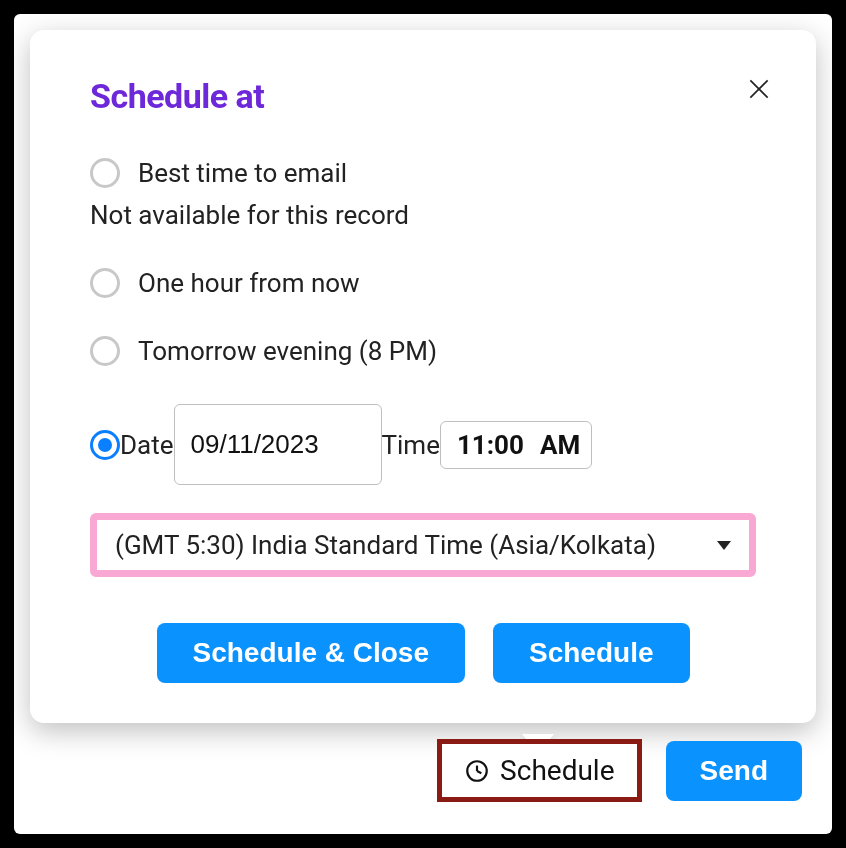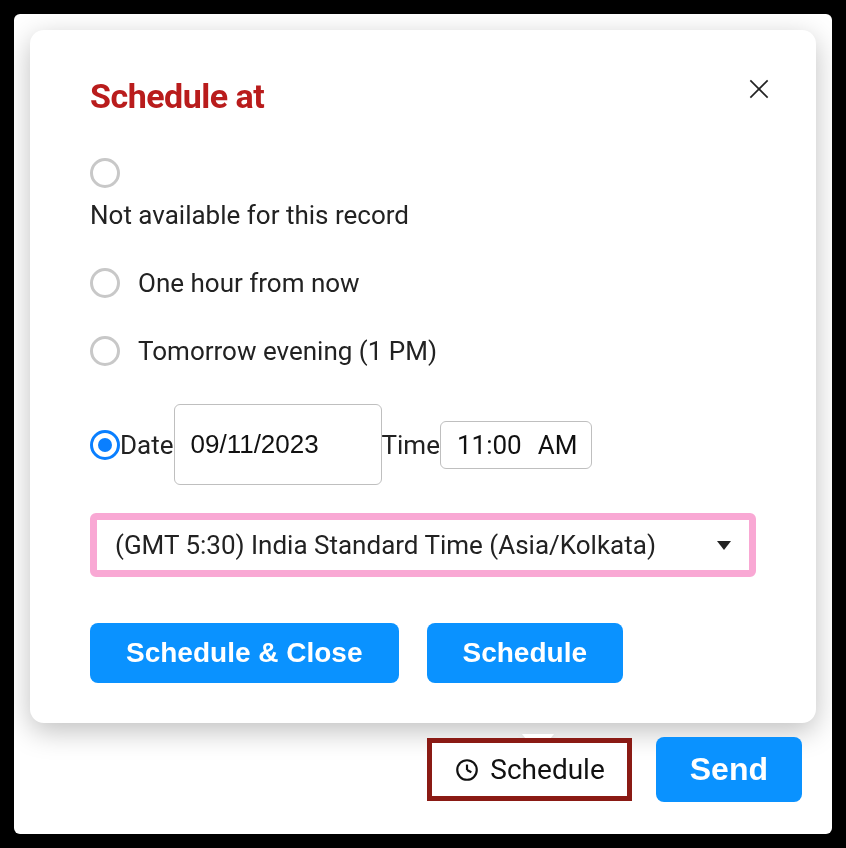--- a/index.html
+++ b/index.html
@@ -36,21 +36,21 @@
     }
     .popup-header {
       display: flex;
       justify-content: space-between;
       align-items: flex-start;
       margin-bottom: 42px;
     }
     .popup-title {
       font-size: 34px;
       font-weight: 700;
-      color: #b91c1c;
+      color: #6d28d9;
       letter-spacing: -0.5px;
     }
     .close-btn {
       cursor: pointer;
       padding: 4px;
       margin-top: -4px;
       margin-right: -20px;
     }
     .close-btn svg {
       width: 26px;
@@ -126,20 +126,21 @@
       border-radius: 6px;
       padding: 8px 16px;
       font-size: 26px;
       color: #111;
       display: flex;
       align-items: center;
       gap: 16px;
       width: 152px;
       justify-content: space-between;
       background: #fff;
+      font-weight: bold;
     }
     .tz-select {
       margin-top: 28px;
       border: 7px solid #f9a8d4;
       border-radius: 6px;
       padding: 10px 18px;
       font-size: 26px;
       color: #222;
       display: flex;
       align-items: center;
@@ -150,21 +151,21 @@
     .tz-select .caret {
       width: 0;
       height: 0;
       border-left: 7px solid transparent;
       border-right: 7px solid transparent;
       border-top: 9px solid #222;
     }
     .button-row {
       margin-top: 46px;
       display: flex;
-      justify-content: flex-start;
+      justify-content: center;
       gap: 28px;
     }
     .btn-primary {
       background: #0a92ff;
       color: #fff;
       border: none;
       border-radius: 8px;
       font-size: 28px;
       font-weight: 600;
       padding: 14px 36px;
@@ -205,21 +206,21 @@
       height: 26px;
       stroke: #111;
       fill: none;
       stroke-width: 2;
     }
     .send-btn {
       background: #0a92ff;
       color: #fff;
       border: none;
       border-radius: 8px;
-      font-size: 32px;
+      font-size: 28px;
       font-weight: 600;
       padding: 14px 34px;
       cursor: pointer;
     }
   </style>
 </head>
 <body>
 
 <div class="outer-frame">
 
@@ -229,31 +230,32 @@
       <div class="close-btn">
         <svg viewBox="0 0 24 24">
             <line x1="4" y1="4" x2="20" y2="20"></line>
             <line x1="20" y1="4" x2="4" y2="20"></line>
           </svg>
       </div>
     </div>
 
     <div class="radio-row">
       <div class="radio"></div>
+      <div class="radio-label">Best time to email</div>
     </div>
     <div class="helper-text">Not available for this record</div>
 
     <div class="radio-row spaced">
       <div class="radio"></div>
       <div class="radio-label">One hour from now</div>
     </div>
 
     <div class="radio-row spaced">
       <div class="radio"></div>
-      <div class="radio-label">Tomorrow evening (1 PM)</div>
+      <div class="radio-label">Tomorrow evening (8 PM)</div>
     </div>
 
     <div class="date-row">
       <div class="radio selected"></div>
       <div class="field-label">Date</div>
       <input type="text" class="date-input" value="09/11/2023" style="">
       <div class="field-label">Time</div>
       <div class="time-box">
         <span>11:00</span>
         <span>AM</span>

